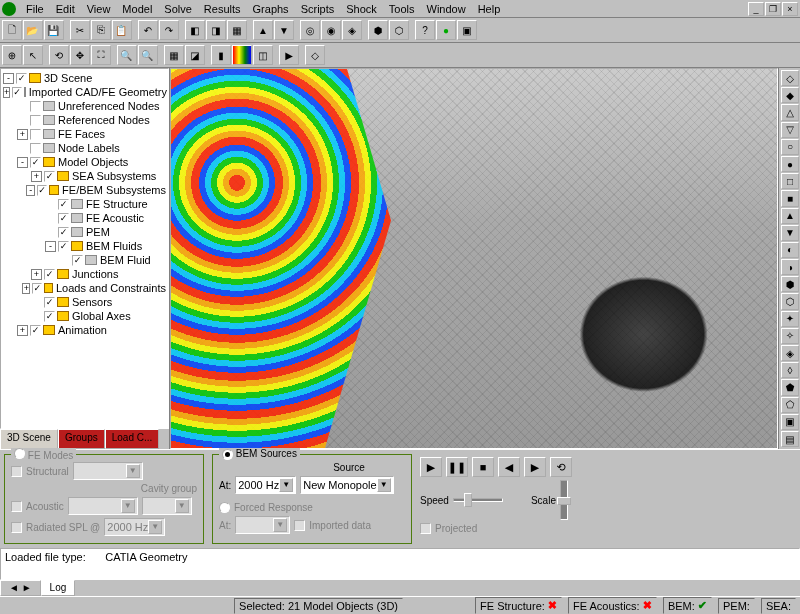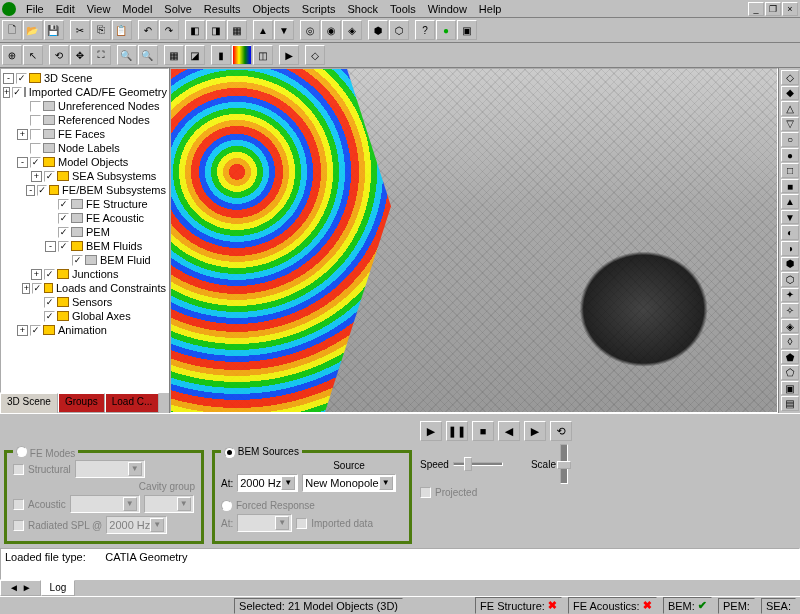--- a/index.html
+++ b/index.html
@@ -31,21 +31,21 @@
   radial-gradient(ellipse 200px 180px at 78% 70%, #444 0%, #222 30%, transparent 32%),
   linear-gradient(180deg, #ccc 0%, #aaa 40%, #999 100%);
 }
 .viewport-heat { position: absolute; left: 0; top: 0; width: 220px; height: 100%; opacity: 0.85; background:
   repeating-radial-gradient(circle at 30% 30%, #ff2200 0 8px, #ffaa00 8px 14px, #ffff00 14px 20px, #00cc00 20px 26px, #00ccff 26px 32px, #0044ff 32px 38px);
   clip-path: polygon(0 0, 80% 0, 100% 40%, 70% 100%, 0 100%);
 }
 .right-toolbar { width: 22px; background: #c0c0c0; display: flex; flex-direction: column; gap: 1px; padding: 2px; border-left: 1px solid #808080; }
 .right-toolbar .tb-btn { width: 18px; height: 18px; }
 .bottom-panel { background: #c0c0c0; border-top: 1px solid #fff; padding: 4px; display: flex; gap: 8px; }
-.panel-group { border: 3px solid #4d7c0f; background: #c0c0c0; padding: 4px 6px; position: relative; margin-top: 32px; }
+.panel-group { border: 1px solid #4d7c0f; background: #c0c0c0; padding: 4px 6px; position: relative; }
 .panel-group legend { position: absolute; top: -7px; left: 6px; background: #c0c0c0; padding: 0 3px; font-size: 10px; }
 .panel-row { display: flex; align-items: center; gap: 4px; margin: 3px 0; }
 .chk { width: 11px; height: 11px; border: 1px inset #fff; background: white; }
 .chk.disabled { background: #ddd; }
 .radio { width: 11px; height: 11px; border: 1px inset #fff; border-radius: 50%; background: white; display: inline-flex; align-items: center; justify-content: center; }
 .radio.on::after { content: ""; width: 5px; height: 5px; background: #000; border-radius: 50%; }
 .lbl { font-size: 10px; }
 .lbl.disabled { color: #808080; }
 .combo { height: 18px; border: 1px inset #fff; background: white; display: flex; align-items: center; padding: 0 2px; min-width: 70px; }
 .combo.disabled { background: #ddd; color: #808080; }
@@ -67,21 +67,21 @@
 <body>
 
 <div class="menubar">
   <div class="app-icon"></div>
   <div class="menu-item">File</div>
   <div class="menu-item">Edit</div>
   <div class="menu-item">View</div>
   <div class="menu-item">Model</div>
   <div class="menu-item">Solve</div>
   <div class="menu-item">Results</div>
-  <div class="menu-item">Objects</div>
+  <div class="menu-item">Graphs</div>
   <div class="menu-item">Scripts</div>
   <div class="menu-item">Shock</div>
   <div class="menu-item">Tools</div>
   <div class="menu-item">Window</div>
   <div class="menu-item">Help</div>
   <div class="win-controls">
     <div class="win-btn">_</div>
     <div class="win-btn">❐</div>
     <div class="win-btn">×</div>
   </div>

